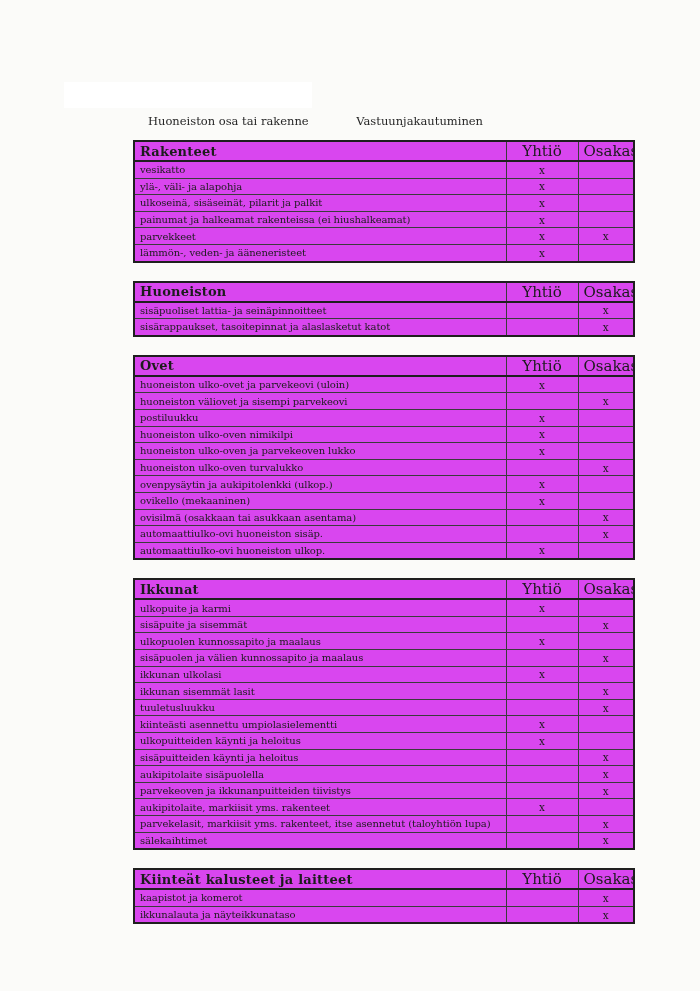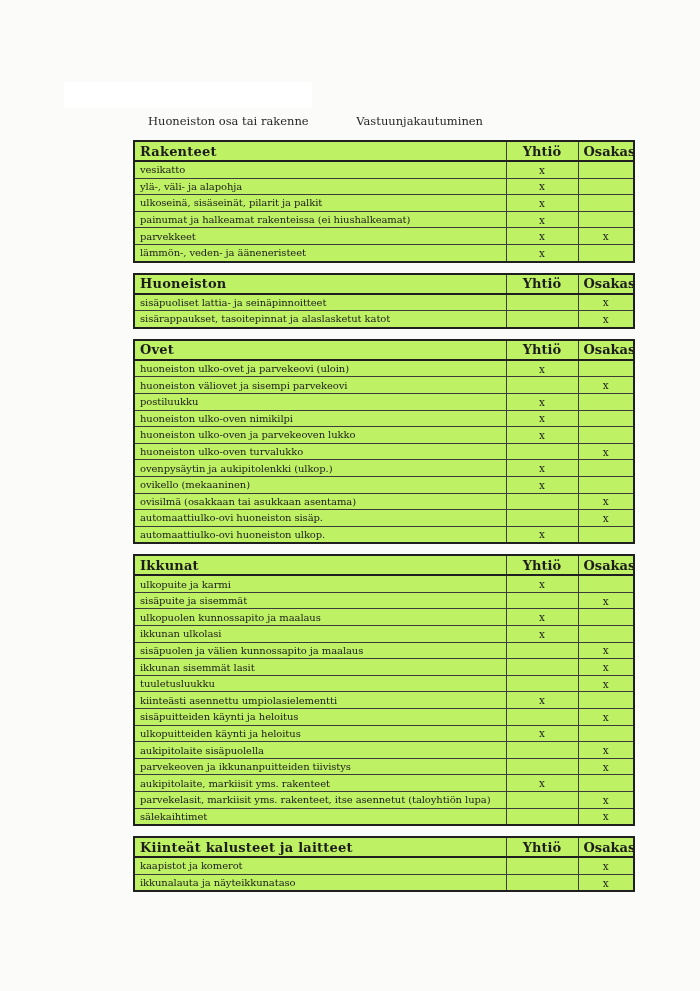--- a/index.html
+++ b/index.html
@@ -40,22 +40,22 @@
   .tables-wrap {
     position: absolute;
     left: 133px;
     top: 140px;
     width: 500px;
   }
   table.resp-table {
     border-collapse: collapse;
     table-layout: fixed;
     width: 500px;
-    margin-bottom: 10px;
-    background: #bef264;
+    margin-bottom: 18px;
+    background: #d946ef;
   }
   table.resp-table col.c1 { width: 372px; }
   table.resp-table col.c2 { width: 72px; }
   table.resp-table col.c3 { width: 56px; }
 
   table.resp-table th,
   table.resp-table td {
     border: 1px solid #3c3c3c;
     padding: 0 5px;
     overflow: hidden;
@@ -70,22 +70,22 @@
     vertical-align: middle;
   }
   th.section-title {
     text-align: left;
     font-size: 13px;
     font-weight: bold;
     letter-spacing: 0.2px;
   }
   th.col-head {
     text-align: center;
-    font-size: 13px;
-    font-weight: bold;
+    font-size: 15px;
+    font-weight: normal;
   }
   tbody td {
     height: 15.6px;
     font-size: 10px;
     letter-spacing: -0.1px;
     vertical-align: middle;
   }
   td.mark {
     text-align: center;
     font-size: 10.5px;
@@ -268,53 +268,53 @@
             <td>sisäpuite ja sisemmät</td>
             <td class="mark"></td>
             <td class="mark">x</td>
           </tr>
           <tr>
             <td>ulkopuolen kunnossapito ja maalaus</td>
             <td class="mark">x</td>
             <td class="mark"></td>
           </tr>
           <tr>
+            <td>sisäpuolen ja välien kunnossapito ja maalaus</td>
+            <td class="mark"></td>
+            <td class="mark">x</td>
+          </tr>
+          <tr>
             <td>ikkunan ulkolasi</td>
             <td class="mark">x</td>
             <td class="mark"></td>
           </tr>
           <tr>
-            <td>sisäpuolen ja välien kunnossapito ja maalaus</td>
-            <td class="mark"></td>
-            <td class="mark">x</td>
-          </tr>
-          <tr>
             <td>ikkunan sisemmät lasit</td>
             <td class="mark"></td>
             <td class="mark">x</td>
           </tr>
           <tr>
             <td>tuuletusluukku</td>
             <td class="mark"></td>
             <td class="mark">x</td>
           </tr>
           <tr>
             <td>kiinteästi asennettu umpiolasielementti</td>
             <td class="mark">x</td>
             <td class="mark"></td>
           </tr>
           <tr>
+            <td>ulkopuitteiden käynti ja heloitus</td>
+            <td class="mark">x</td>
+            <td class="mark"></td>
+          </tr>
+          <tr>
             <td>sisäpuitteiden käynti ja heloitus</td>
             <td class="mark"></td>
             <td class="mark">x</td>
-          </tr>
-          <tr>
-            <td>ulkopuitteiden käynti ja heloitus</td>
-            <td class="mark">x</td>
-            <td class="mark"></td>
           </tr>
           <tr>
             <td>aukipitolaite sisäpuolella</td>
             <td class="mark"></td>
             <td class="mark">x</td>
           </tr>
           <tr>
             <td>parvekeoven ja ikkunanpuitteiden tiivistys</td>
             <td class="mark"></td>
             <td class="mark">x</td>

